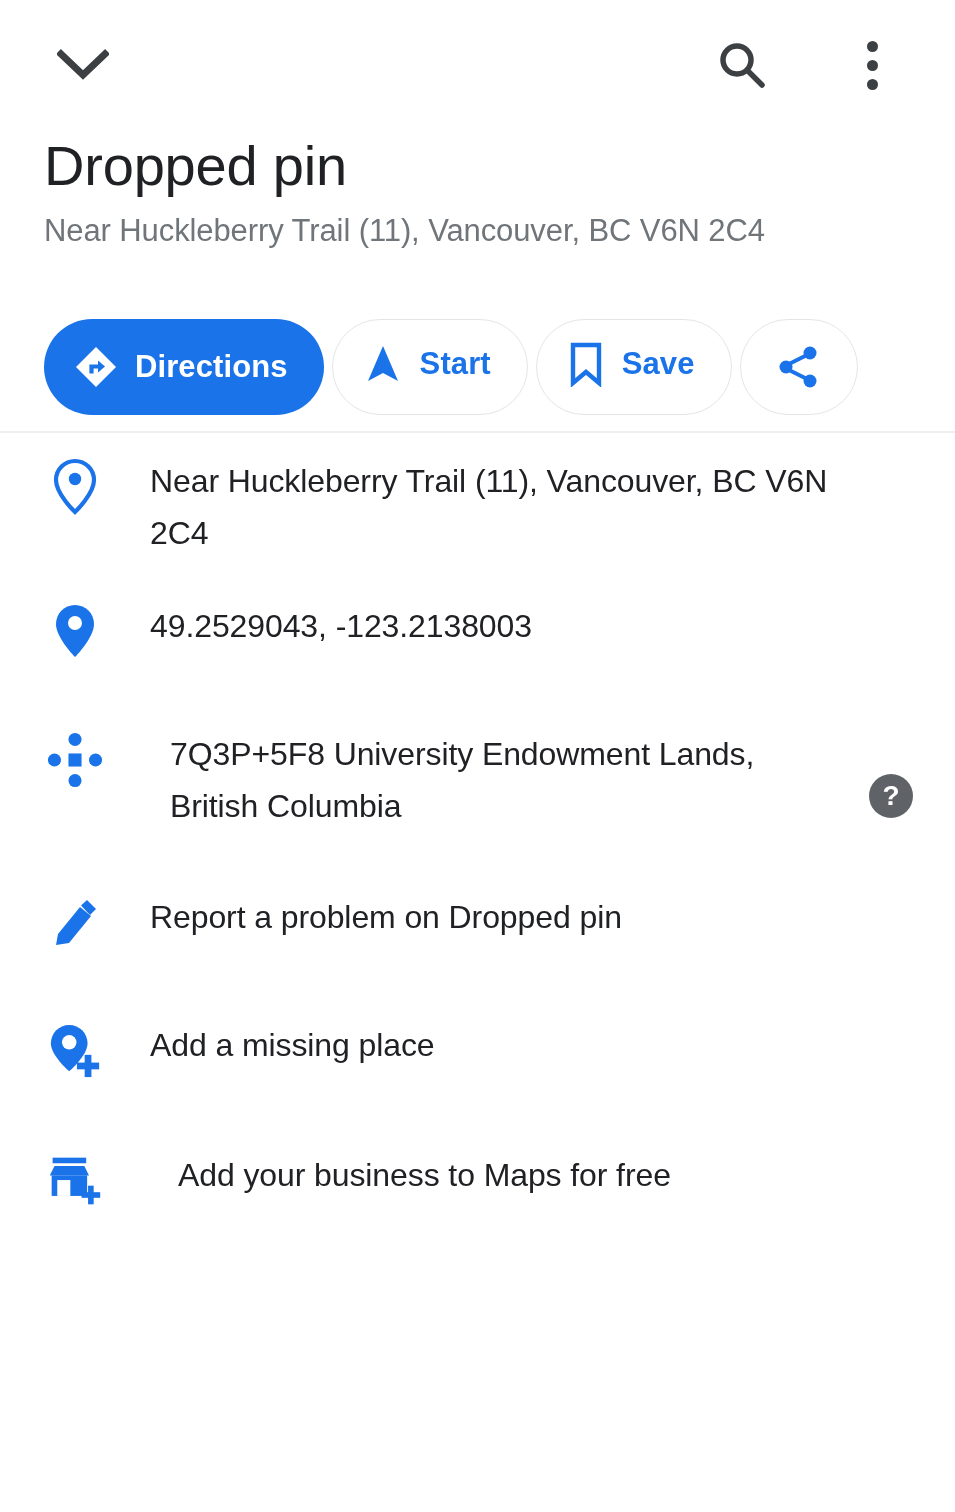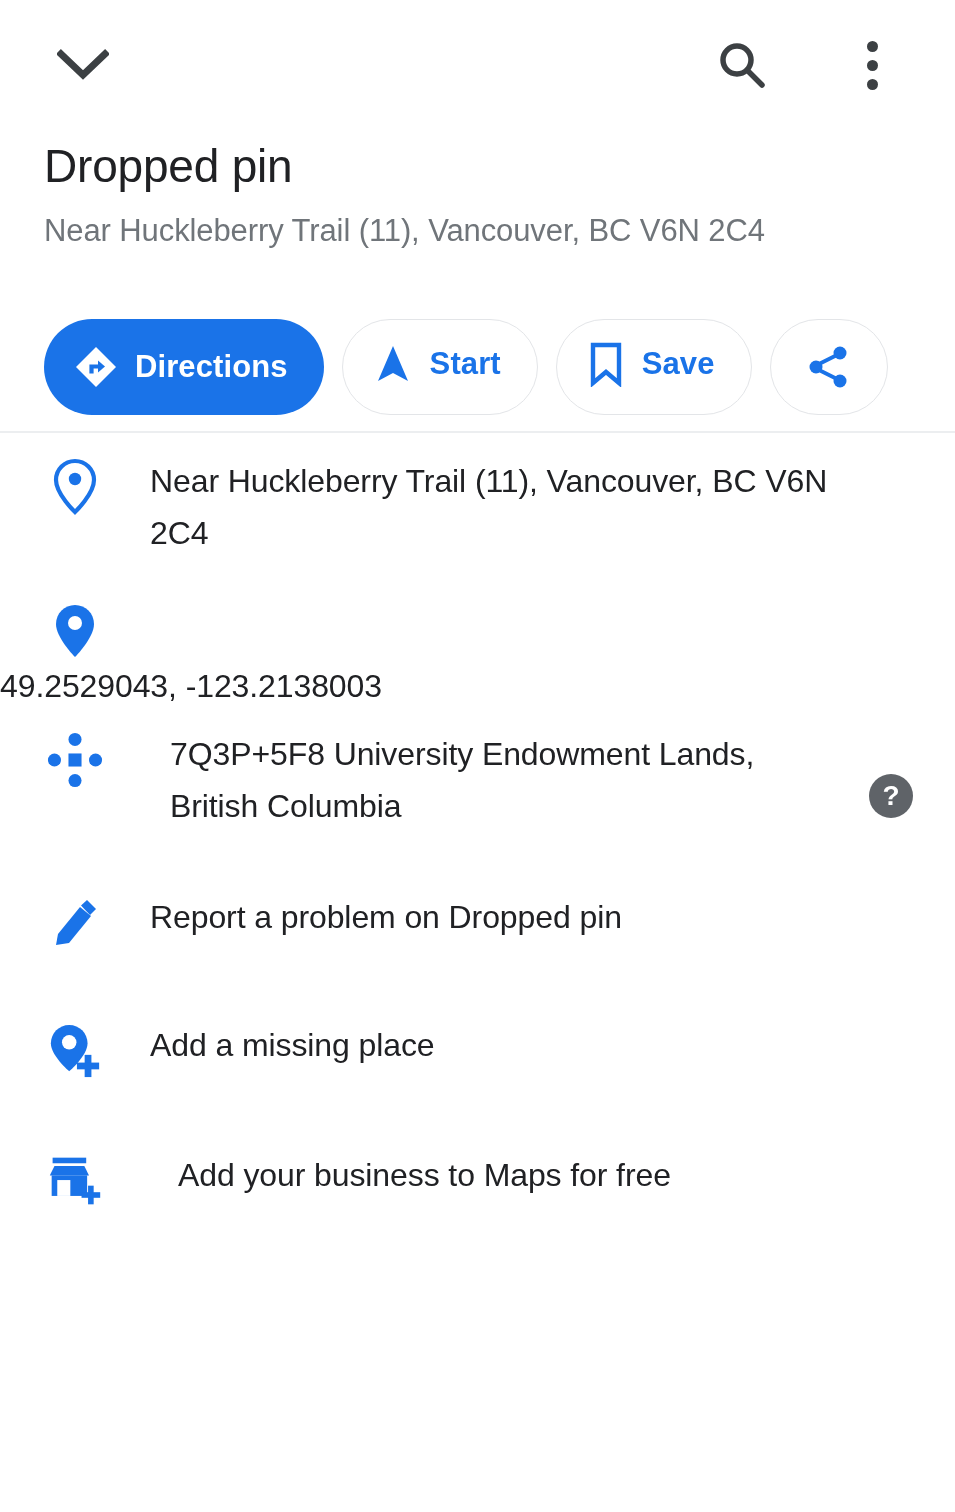--- a/index.html
+++ b/index.html
@@ -52,21 +52,21 @@
     cursor: pointer;
   }
   .dots-vert { display: flex; flex-direction: column; gap: 8px; align-items: center; }
   .dots-vert i { display:block; width: 11px; height: 11px; border-radius: 50%; background: #3c4043; }
 
   
   .titleblock {
     padding: 0 0 0 44px;
   }
   .place-title {
-    font-size: 46px;
+    font-size: 56px;
     line-height: 56px;
     color: #202124;
     font-weight: 400;
     letter-spacing: -0.2px;
     margin-top: 20px;
   }
   .place-subtitle {
     font-size: 31px;
     line-height: 40px;
     color: #70757a;
@@ -76,21 +76,21 @@
   }
 
   
   .actions {
     position: relative;
     margin-top: 64px;
     height: 104px;
     padding-left: 44px;
     display: flex;
     align-items: center;
-    gap: 18px;
+    gap: 8px;
     overflow: hidden;
   }
   .chip {
     display: flex;
     align-items: center;
     justify-content: center;
     height: 96px;
     border-radius: 48px;
     cursor: pointer;
     flex: 0 0 auto;
@@ -176,21 +176,21 @@
     display: flex;
     align-items: center;
     justify-content: center;
     cursor: pointer;
     line-height: 1;
   }
 
   
   .row-addr      { padding-top: 22px; }
   .row-measure   { padding-top: 14px; }
-  .row-coords    { padding-top: 12px; flex-direction: column; }
+  .row-coords    { padding-top: 12px; }
   .row-pluscode  { padding-top: 10px; gap: 20px; }
   .row-report    { padding-top: 18px; }
   .row-missing   { padding-top: 16px; }
   .row-business  { padding-top: 16px; gap: 28px; }
 
   svg { display: block; }
 </style>
 </head>
 <body>
 

